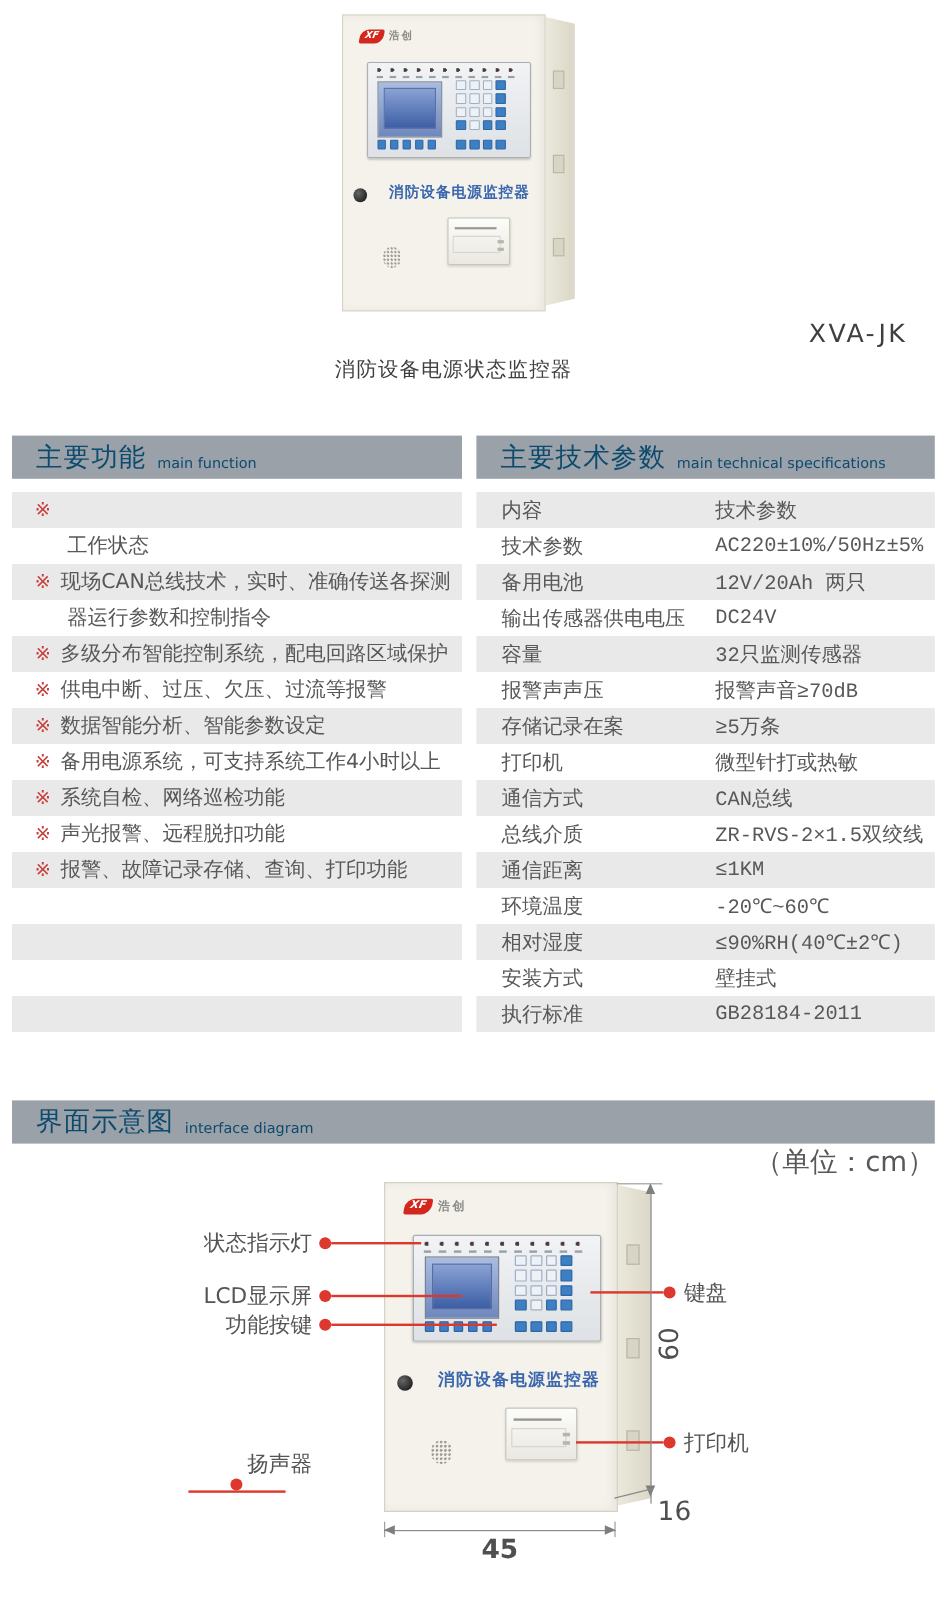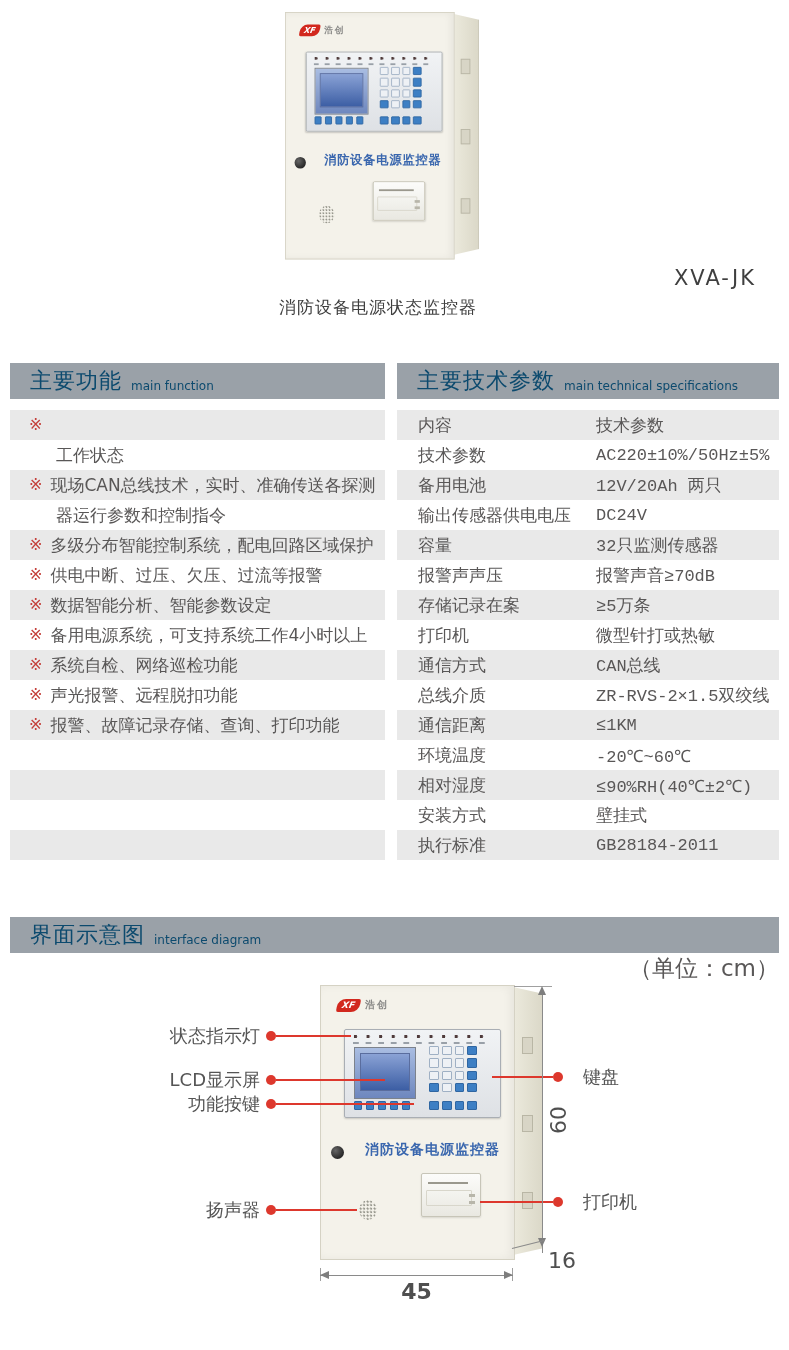--- a/index.html
+++ b/index.html
@@ -84,27 +84,27 @@
              background:linear-gradient(180deg,#fcfcfa,#e9e8e1);border:1px solid #c7c5b8;border-radius:2px;
              box-shadow:0 1px 2px rgba(0,0,0,0.12);}
   .p-slot{position:absolute;left:6px;top:8px;width:40px;height:2px;background:#9a988d;}
   .p-line{position:absolute;left:4px;top:16px;width:44px;height:14px;border:1px solid #d8d6cb;border-radius:1px;}
   .p-btn{position:absolute;right:5px;top:20px;width:6px;height:3px;background:#b8b6aa;box-shadow:0 7px 0 #b8b6aa;}
 
   
   .callout{position:absolute;height:24px;display:flex;align-items:center;font-size:18px;color:#555;}
   .c-text{flex:none;}
   .callout.l .c-text{width:132px;text-align:right;margin-right:6px;}
-  .callout.r .c-text{margin-left:20px;}
+  .callout.r .c-text{margin-left:7px;}
   .c-dot{flex:none;width:10px;height:10px;border-radius:50%;background:var(--c-accent_red,#dd382d);}
   .c-line{flex:none;height:2px;background:var(--c-accent_red,#dd382d);}
   .co-status{left:128px;top:44px;justify-content:space-between;}  .co-status .c-line{width:75px;}
   .co-lcd{left:128px;top:88px;}     .co-lcd .c-line{width:109px;}
   .co-fkeys{left:128px;top:112px;}  .co-fkeys .c-line{width:138px;}
-  .co-speaker{left:128px;top:218px;}.co-speaker .c-line{width:81px;}
+  .co-speaker{left:128px;top:228px;flex-direction:column;}.co-speaker .c-line{width:81px;}
   .co-keypad{left:492px;top:85px;}  .co-keypad .c-line{width:61px;}
   .co-printer{left:480px;top:210px;}.co-printer .c-line{width:73px;}
 
   
   .dim{position:absolute;}
   .vline{left:542px;top:8px;height:265px;border-left:1px solid #8a8a8a;}
   .hline{left:320px;top:295px;width:193px;border-top:1px solid #8a8a8a;}
   .slant{left:512px;top:268px;width:33px;border-top:1.5px solid #8a8a8a;transform:rotate(-14deg);transform-origin:left center;}
   .tick-top{position:absolute;left:514px;top:6px;width:38px;border-top:1px solid #a0a0a0;}
   .tick-l{position:absolute;left:320px;top:288px;height:13px;border-left:1px solid #a0a0a0;}

